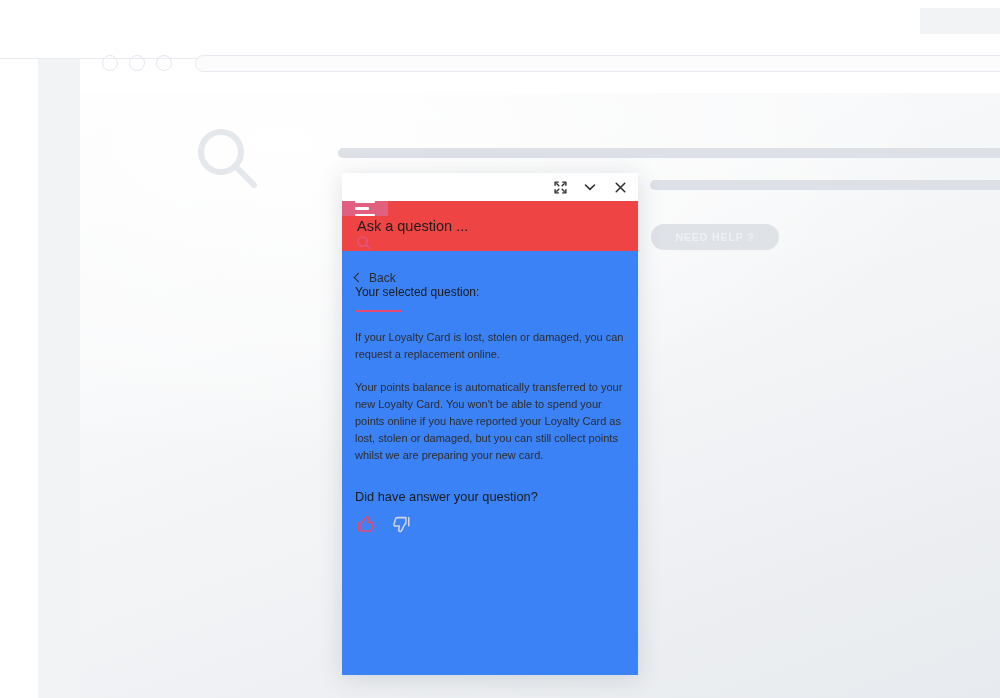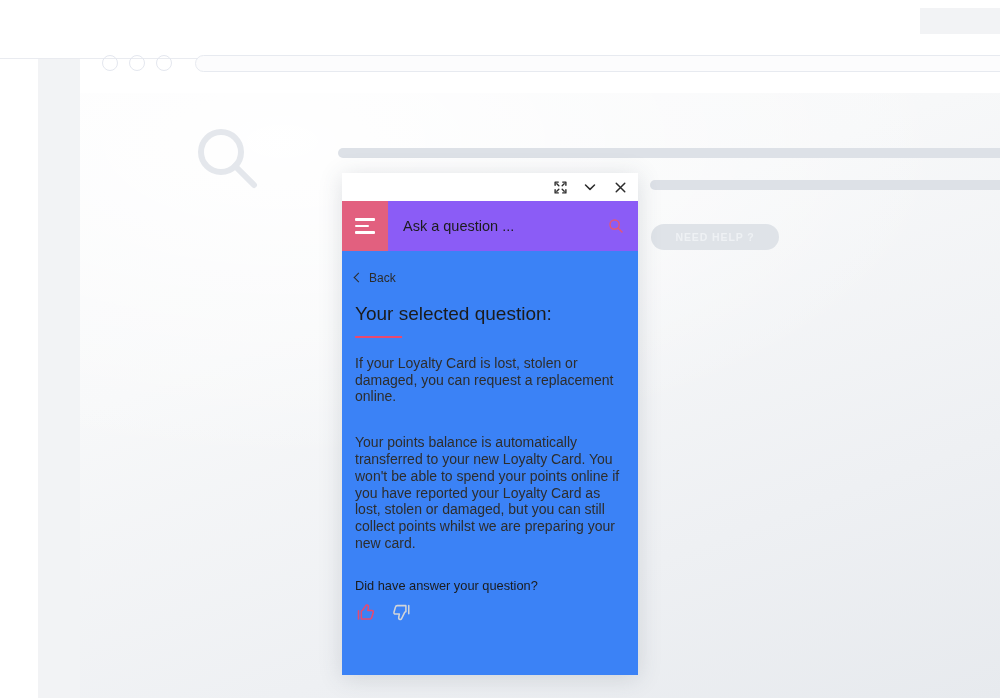--- a/index.html
+++ b/index.html
@@ -161,23 +161,24 @@
     color: #2b2b2b;
     display: flex;
     align-items: center;
     justify-content: center;
     cursor: pointer;
   }
   .tb-icon svg { display: block; }
 
   .widget-header {
     height: 50px;
-    background: #8b5cf6;
+    background: #ef4444;
     display: flex;
     align-items: stretch;
+    flex-direction: column;
   }
   .menu-block {
     width: 46px;
     background: #e2607f;
     display: flex;
     align-items: center;
     justify-content: center;
     cursor: pointer;
   }
   .hamburger {
@@ -234,48 +235,47 @@
     display: inline-block;
     width: 6px;
     height: 6px;
     border-left: 1.4px solid #2b2b2b;
     border-bottom: 1.4px solid #2b2b2b;
     transform: rotate(45deg);
     margin-bottom: 1px;
   }
 
   .section-label {
-    margin-top: 18px;
-    font-size: 19px;
+    font-size: 12px;
     color: #1b1b1b;
   }
   .label-rule {
     margin-top: 11px;
     width: 47px;
     height: 1.8px;
     background: #e8496f;
   }
 
   .question-title {
     margin-top: 21px;
     font-size: 16.5px;
     line-height: 24px;
     color: #141414;
     font-weight: 400;
     max-width: 256px;
   }
 
   .answer-p {
     margin-top: 17px;
-    font-size: 14px;
+    font-size: 11px;
     line-height: 16.8px;
     color: #2d2d2d;
     max-width: 272px;
   }
-  .answer-p + .answer-p { margin-top: 29px; }
+  .answer-p + .answer-p { margin-top: 17px; }
 
   .cta-button {
     margin-top: 23px;
     width: 220px;
     height: 34px;
     border-radius: 17px;
     background: #e2607f;
     color: #ffffff;
     font-size: 12.5px;
     display: flex;

